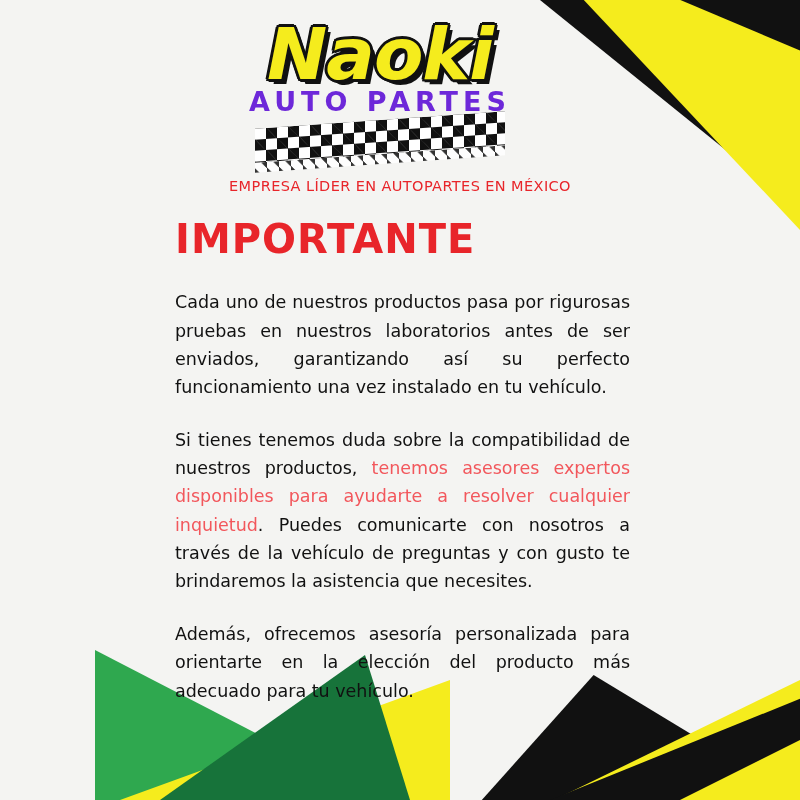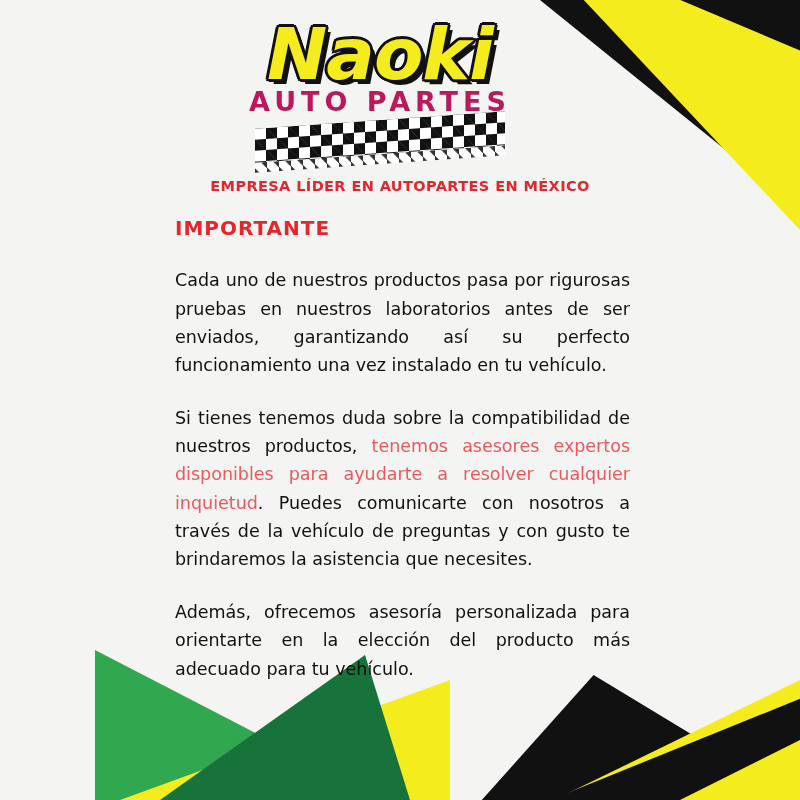--- a/index.html
+++ b/index.html
@@ -135,21 +135,21 @@
        2px 2px 0 #111, -2px 2px 0 #111, 2px -2px 0 #111, -2px -2px 0 #111,
        5px 5px 0 #111;
     margin: 0;
   }
 
   .logo-sub {
     font-family: "DejaVu Sans", sans-serif;
     font-weight: bold;
     font-size: 27px;
     letter-spacing: 5px;
-    color: #be185d;
+    color: #6d28d9;
     margin: -2px 0 0 0;
   }
 
   
   .checker {
     width: 250px;
     height: 34px;
     margin: 3px auto 0 auto;
     transform: skewY(-4deg);
     background-image:
@@ -166,38 +166,38 @@
     transform: skewY(-4deg);
     background-image:
       linear-gradient(45deg, #111 25%, transparent 25%, transparent 75%, #111 75%, #111);
     background-size: 12px 12px;
     background-color: #ffffff;
     opacity: .85;
   }
 
   .tagline {
     font-family: "DejaVu Sans", sans-serif;
-    font-weight: bold;
+    font-weight: normal;
     font-size: 14.5px;
     color: #e8252a;
     letter-spacing: 0.4px;
     margin-top: 14px;
   }
 
   
   .content {
     position: relative;
     z-index: 5;
     margin: 22px 170px 0 175px;
   }
 
   .title {
     font-family: "DejaVu Sans", sans-serif;
     font-weight: bold;
-    font-size: 20px;
+    font-size: 40px;
     color: #e8252a;
     letter-spacing: 1px;
     margin: 0 0 26px 0;
   }
 
   .para {
     font-family: "DejaVu Sans", sans-serif;
     font-weight: normal;
     font-size: 17.5px;
     line-height: 1.62;

